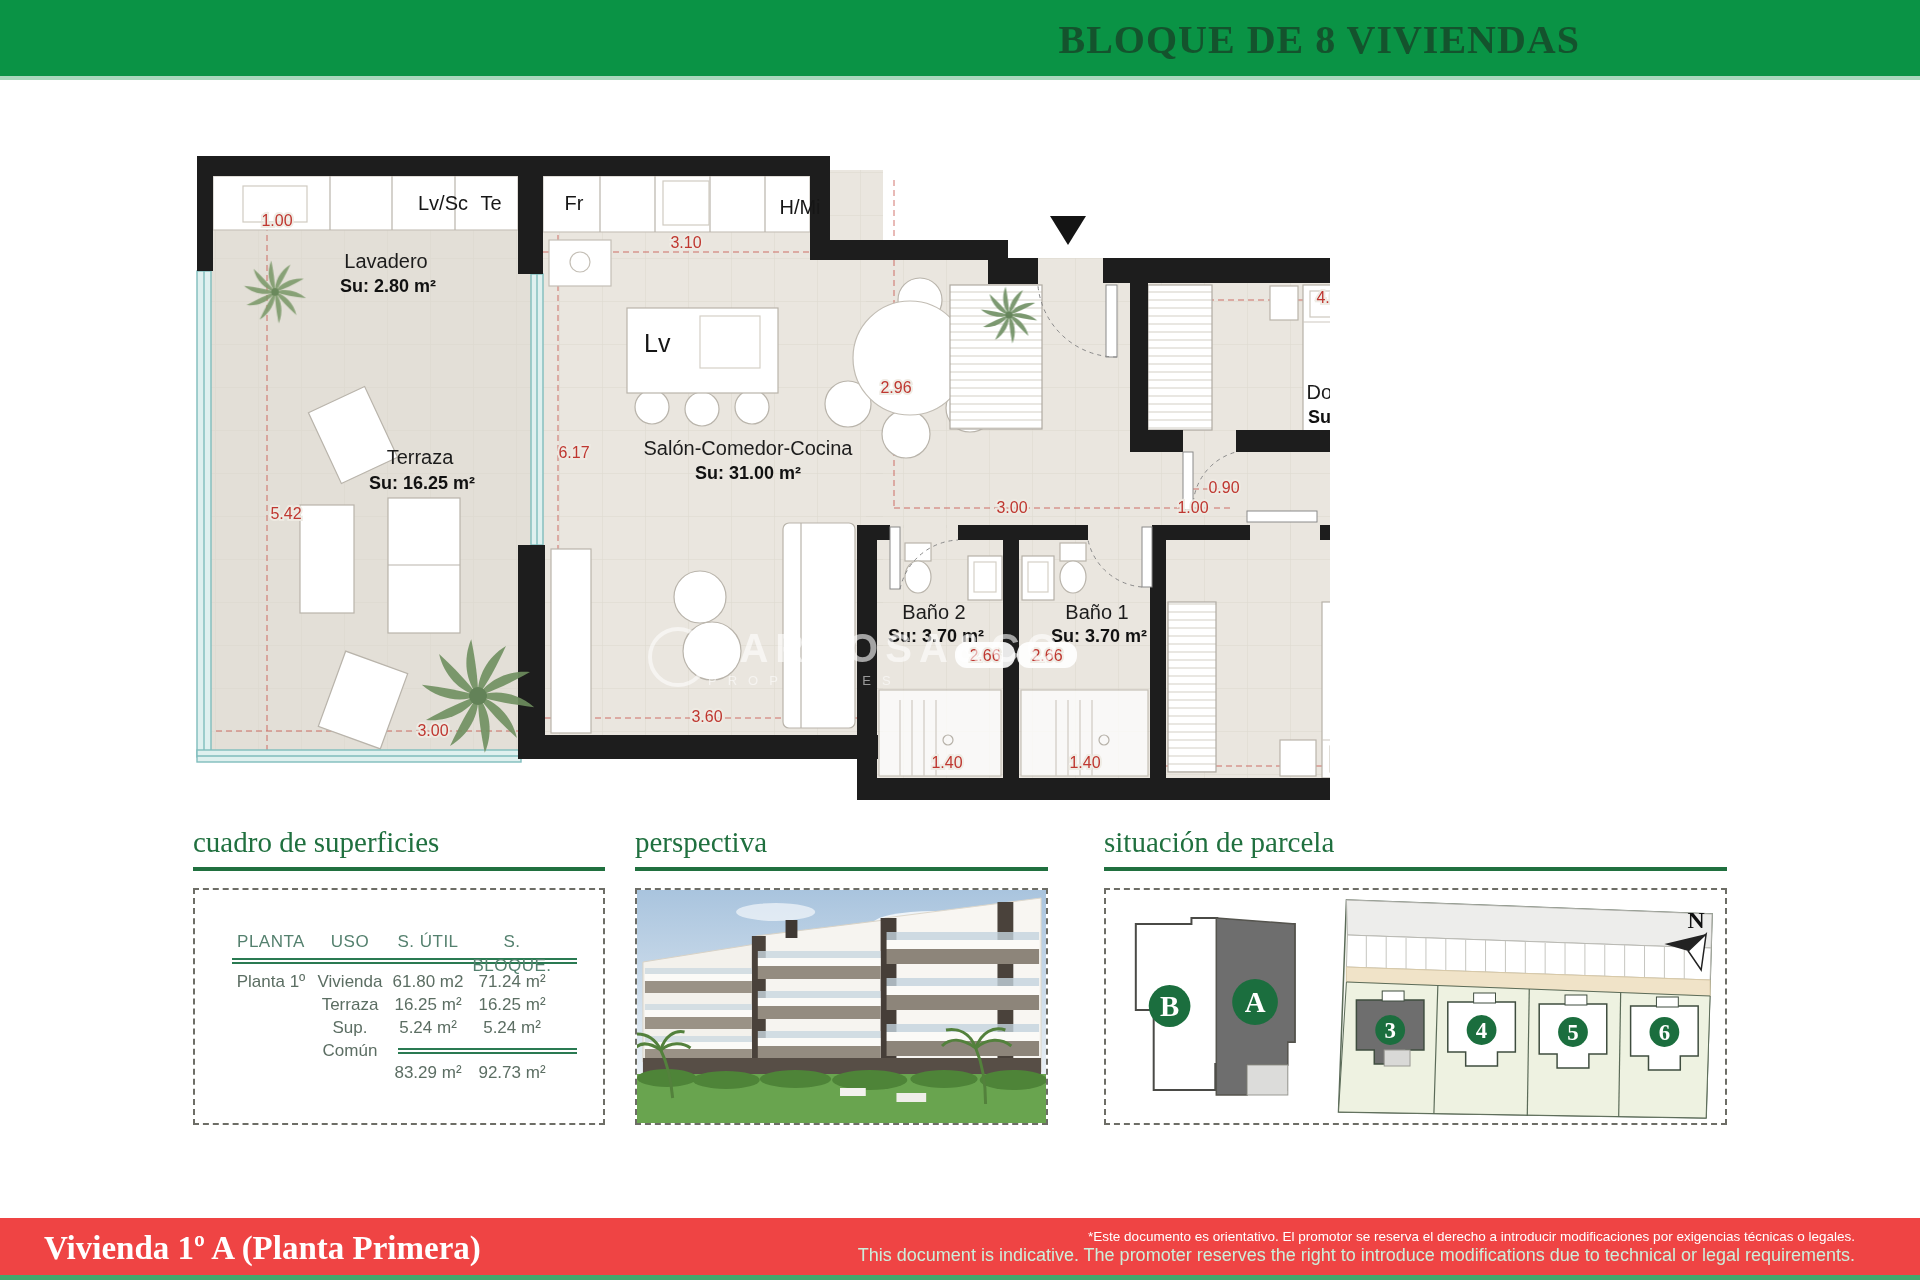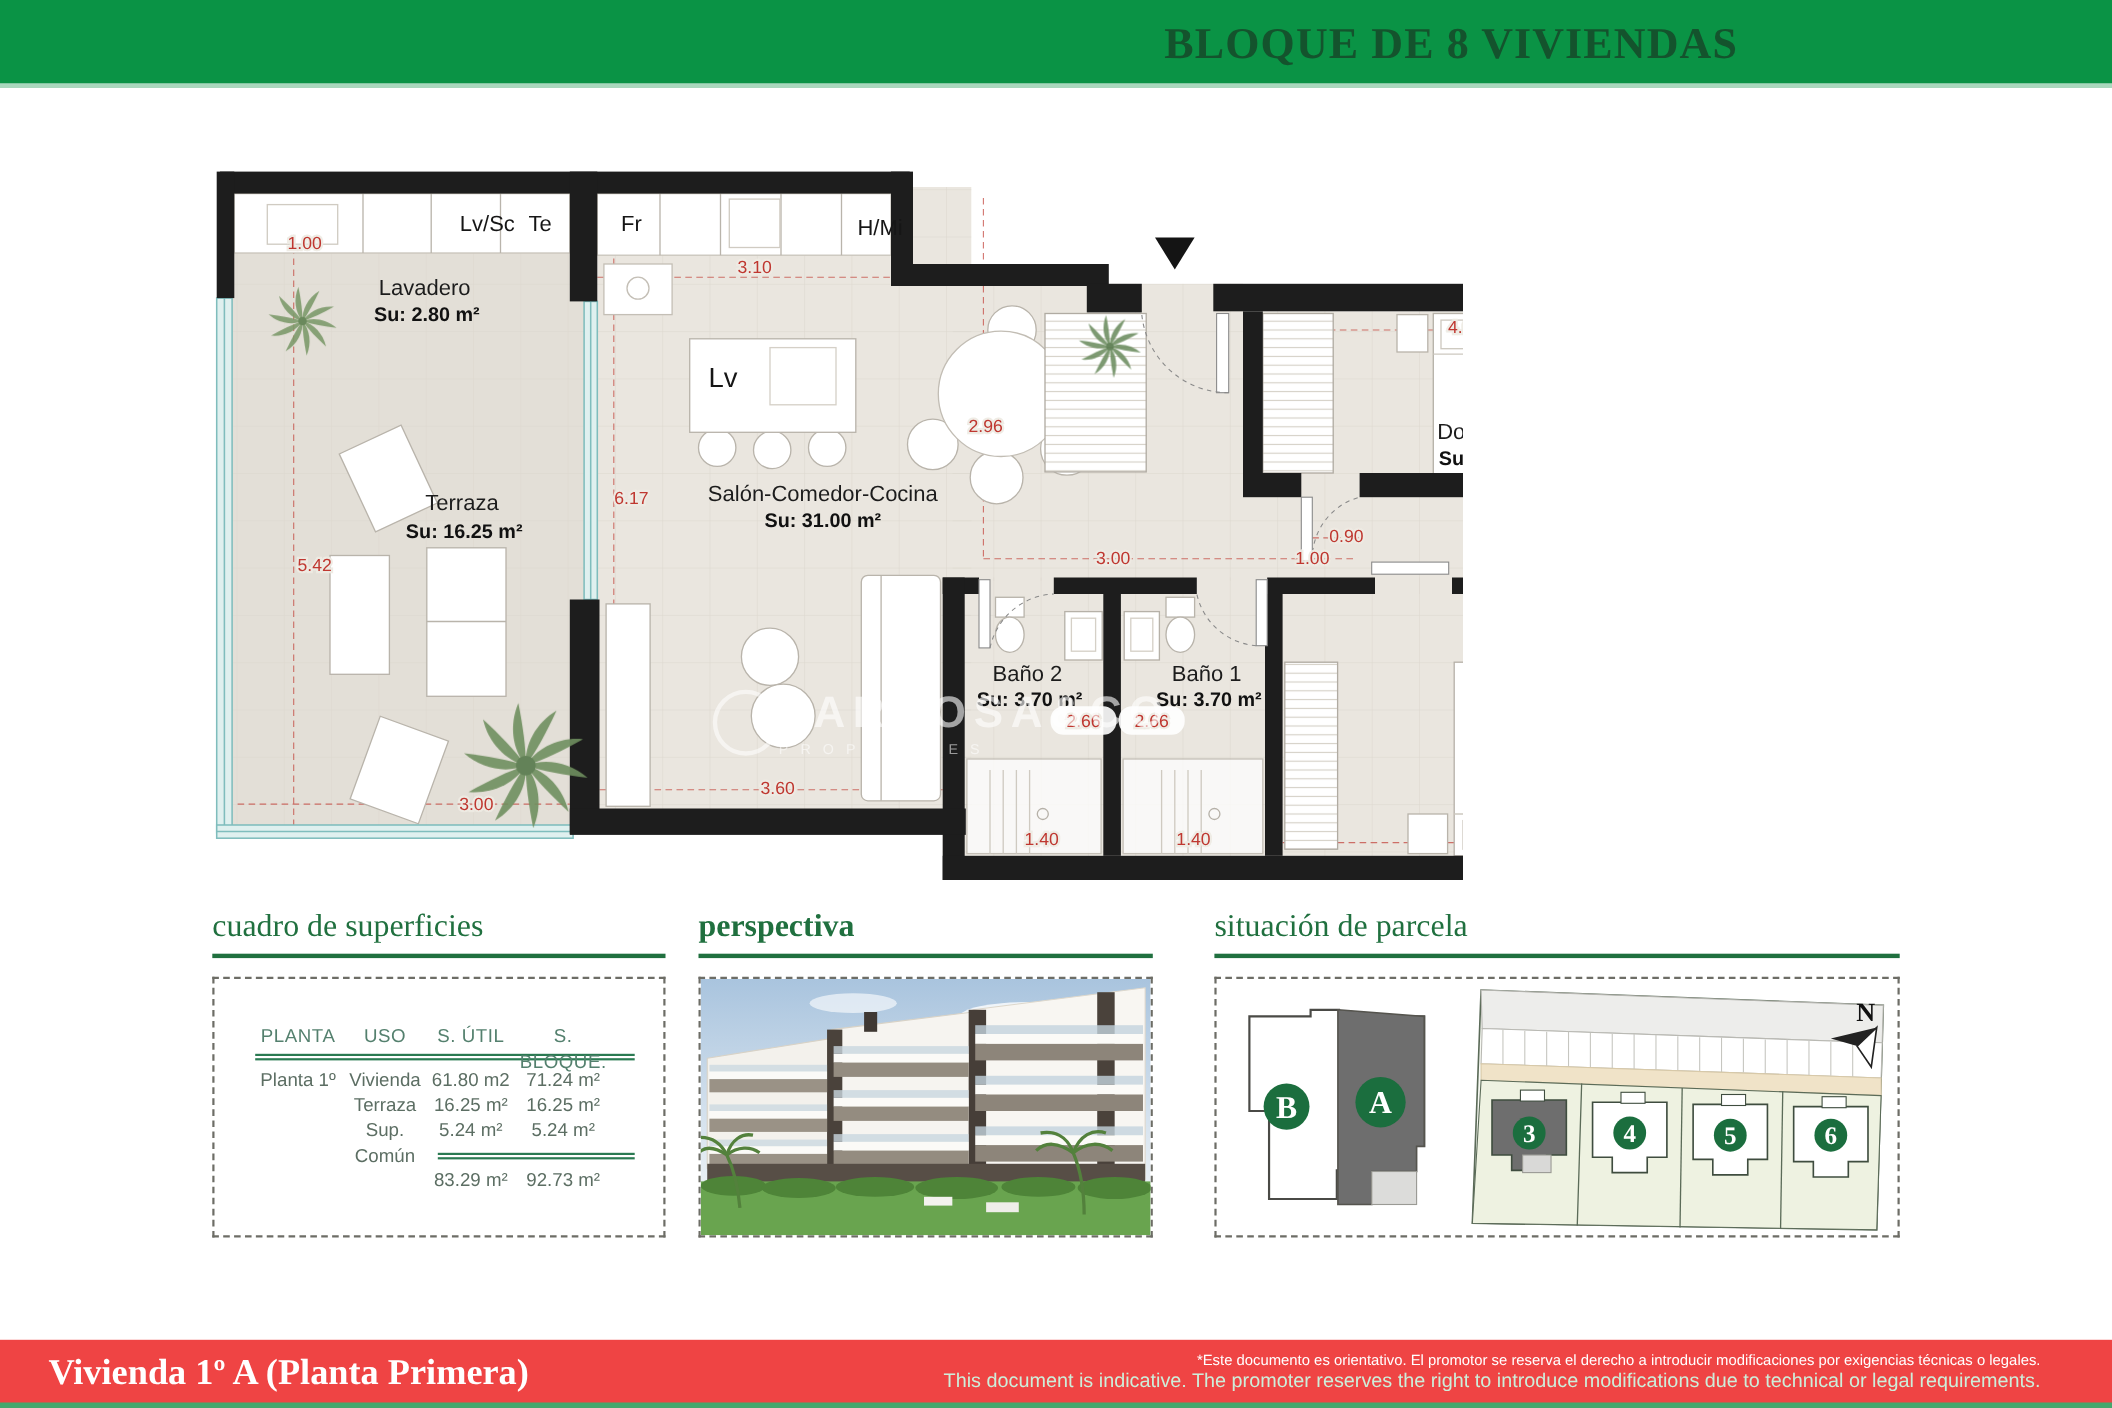--- a/index.html
+++ b/index.html
@@ -358,21 +358,21 @@
     </div>
     <div class="dline dline2"></div>
     <div class="ct-row">
       <div></div>
         <div></div>
       <div>83.29 m²</div>
       <div>92.73 m²</div>
     </div>
   </div>
 
-  <div class="sec-title" style="left:635px;width:413px;font-weight:bold;">perspectiva</div>
+  <div class="sec-title" style="left:635px;width:413px;">perspectiva</div>
   <div class="sec-line" style="left:635px;width:413px;"></div>
   <div class="dash-box" style="left:635px;width:413px;">
     <svg class="sec-svg" viewBox="0 0 413 233" preserveAspectRatio="none">
       <defs>
         <linearGradient id="skyg" x1="0" y1="0" x2="0" y2="1">
           <stop offset="0" stop-color="#a9c4de"></stop>
             <stop offset="0.8" stop-color="#eaf0f5"></stop>
         </linearGradient>
       </defs>
       <rect width="413" height="233" fill="url(#skyg)"></rect>

